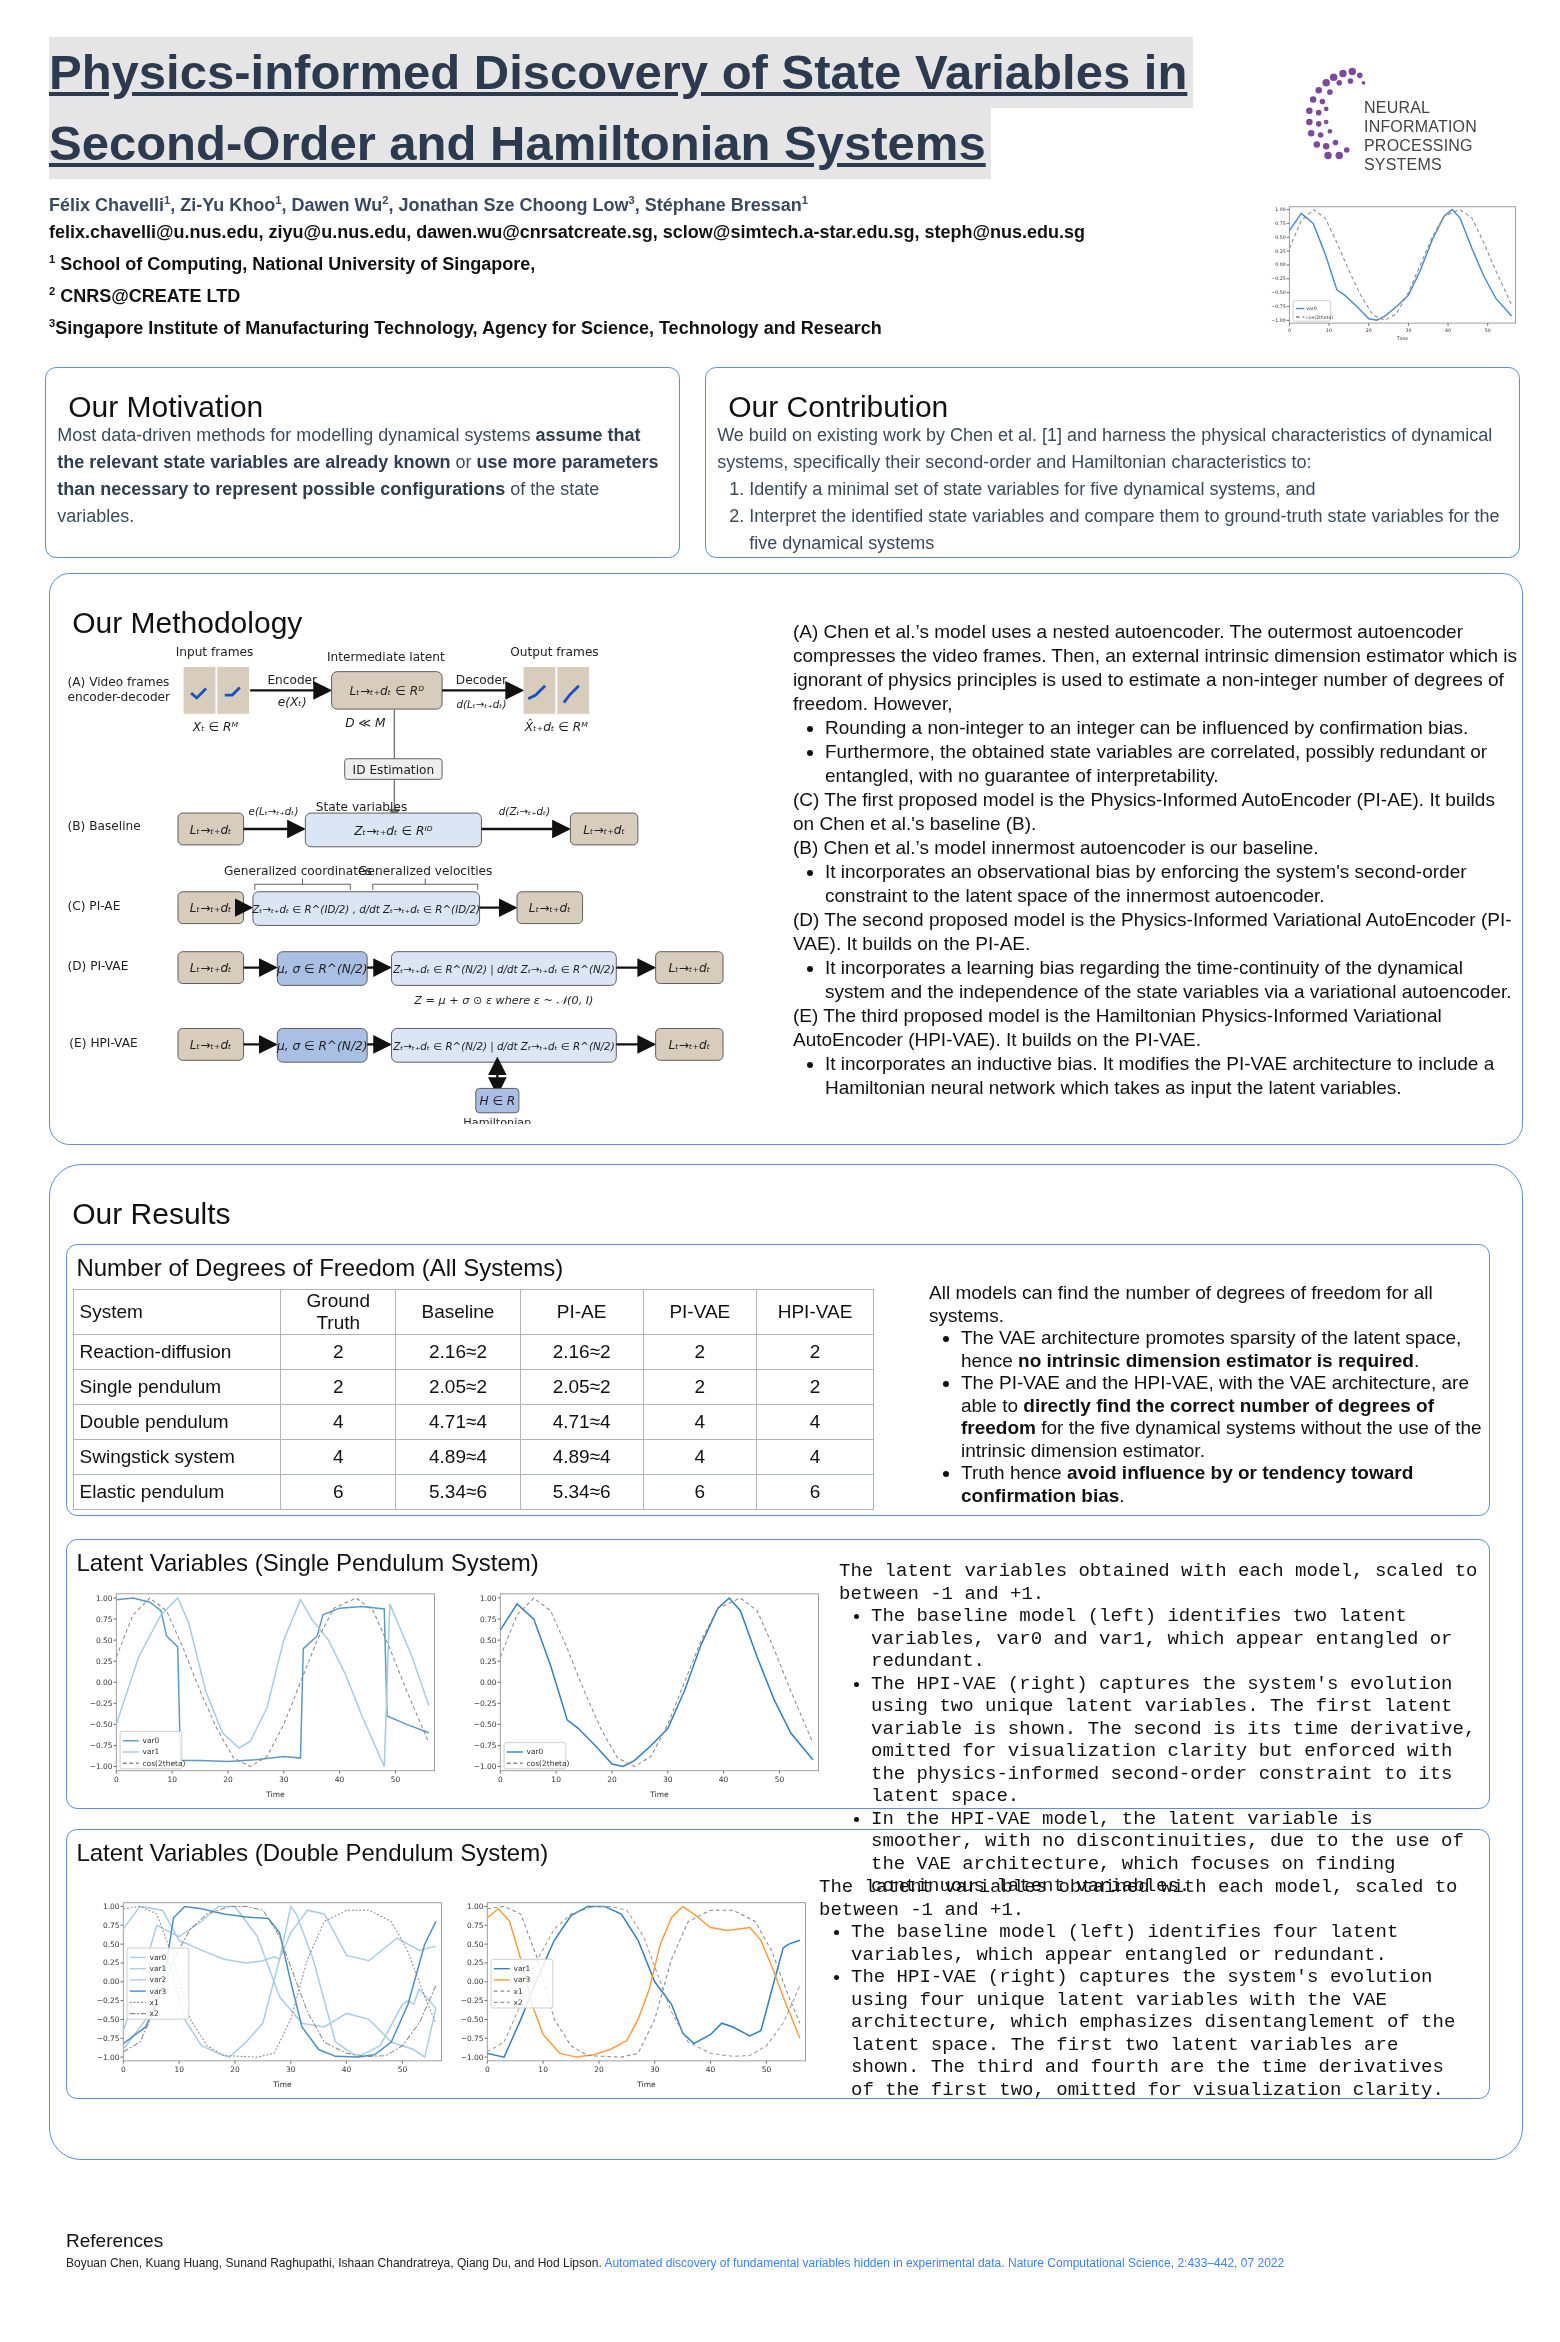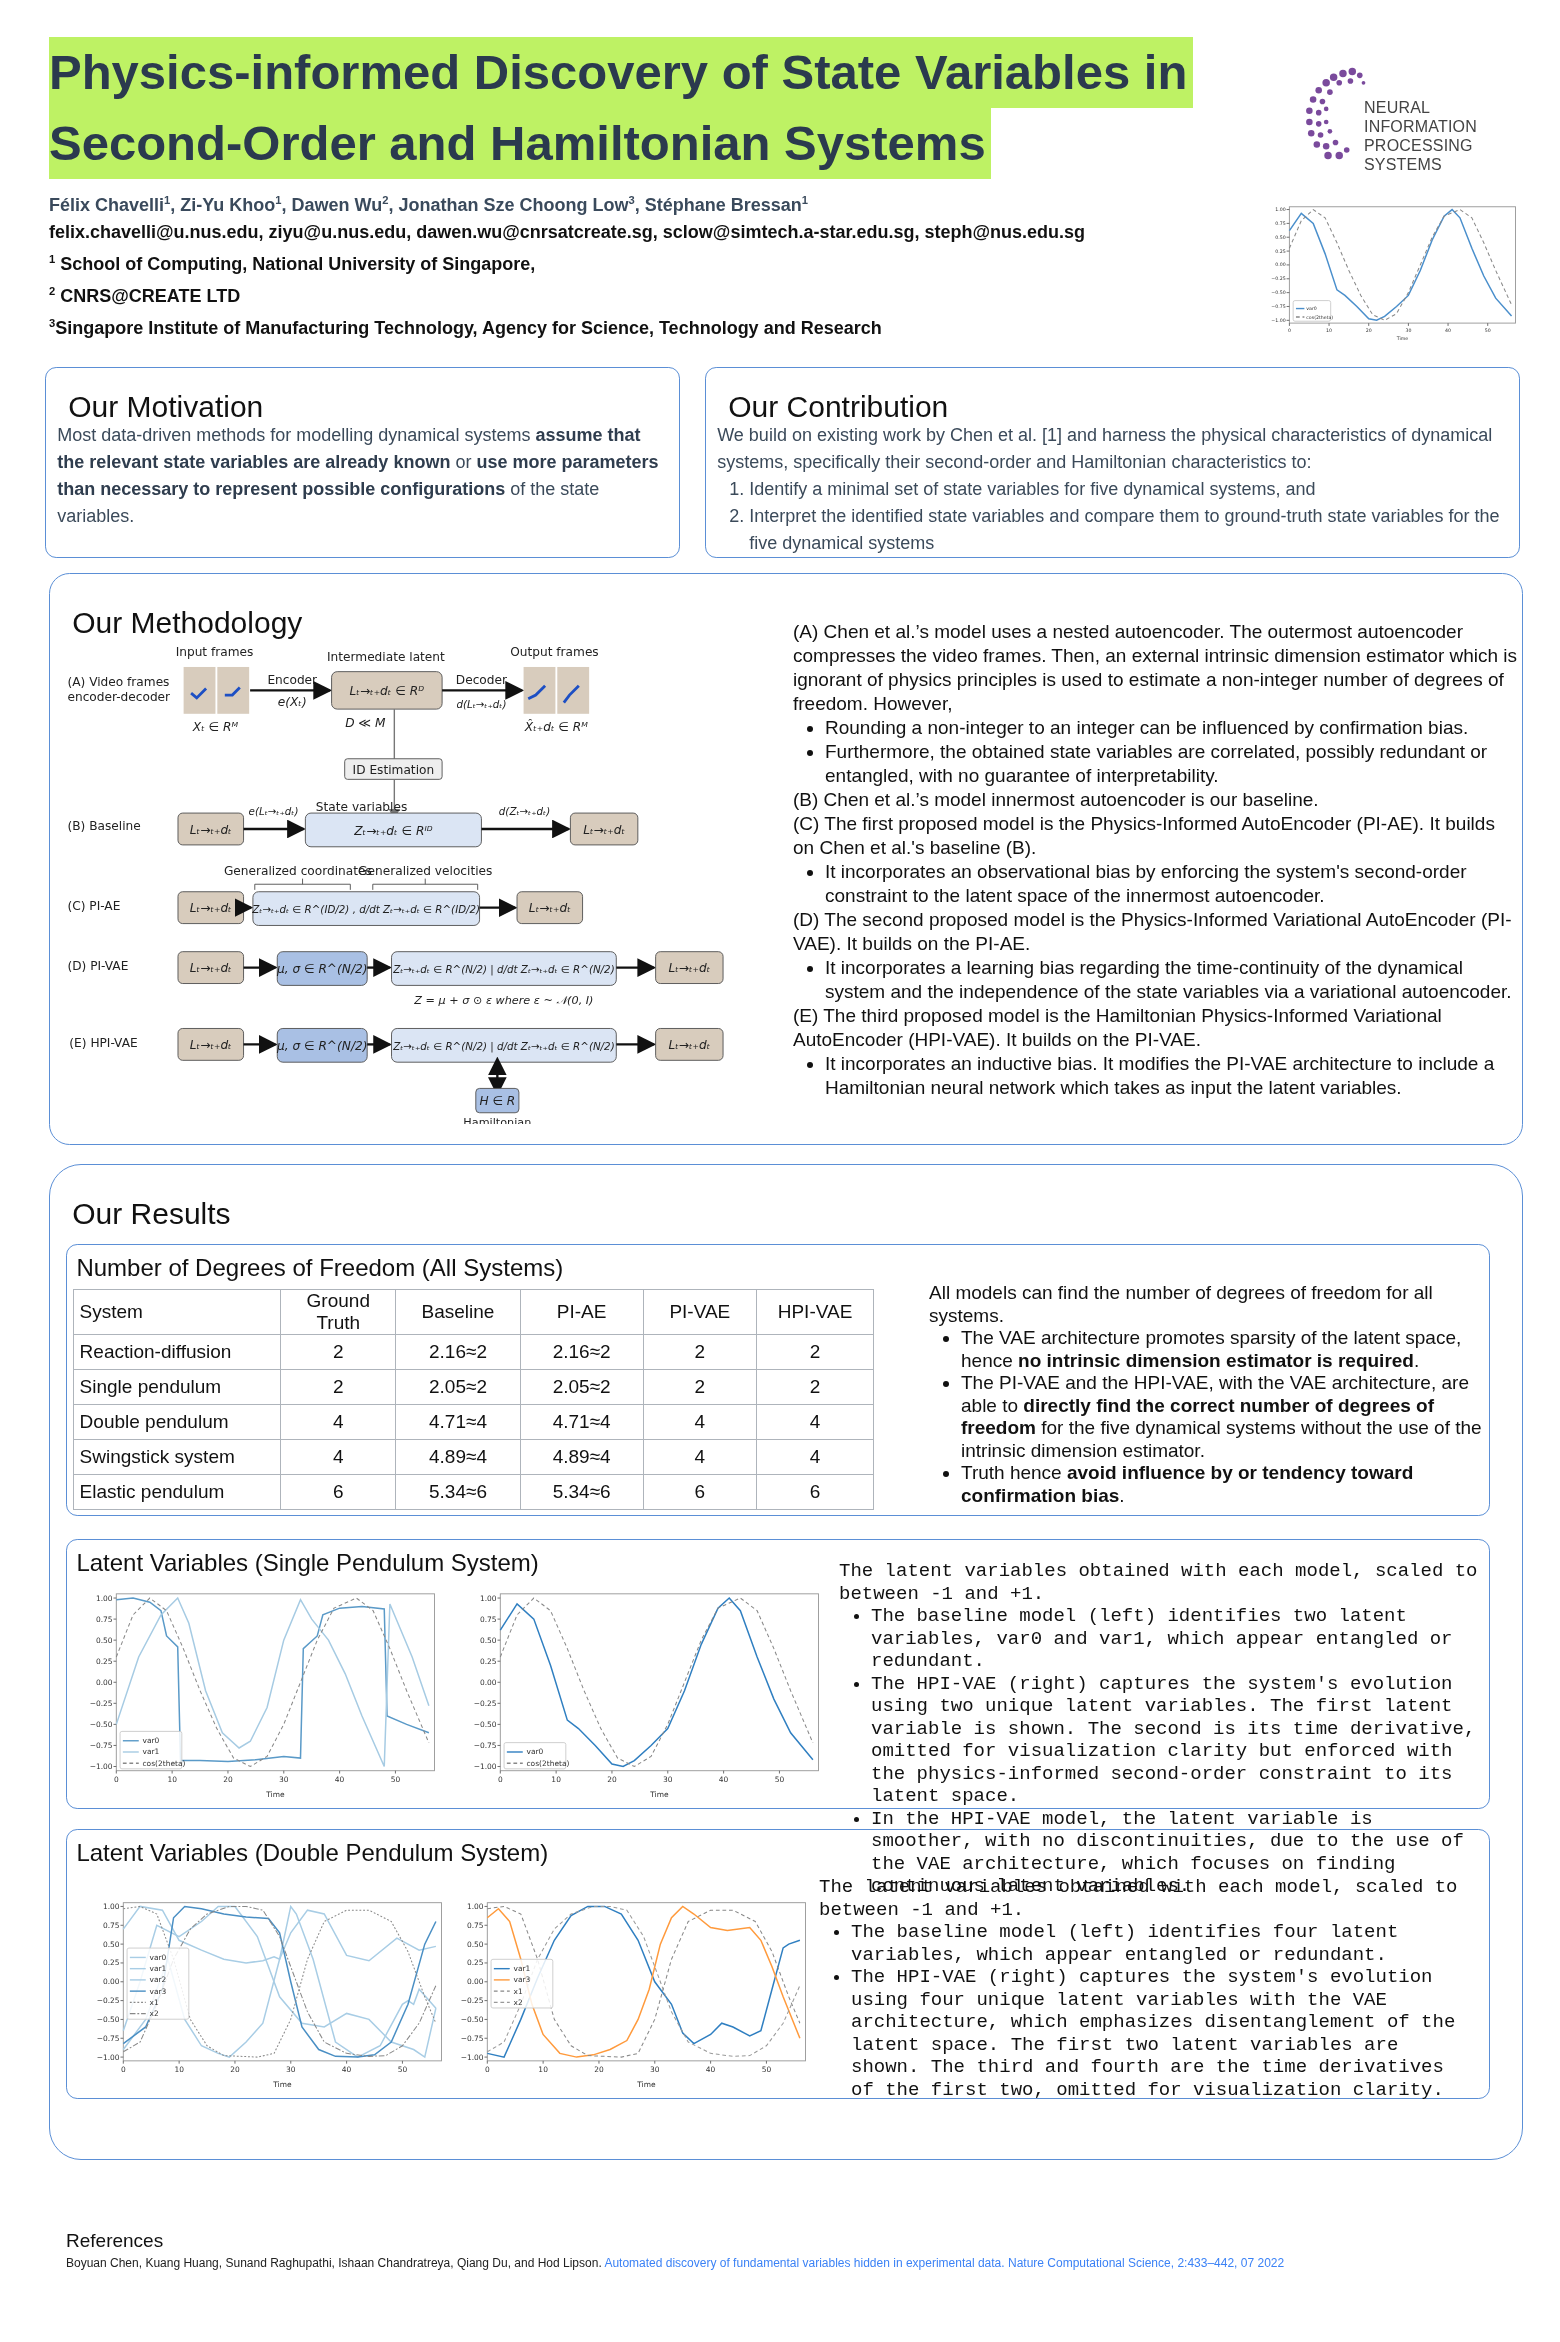--- a/index.html
+++ b/index.html
@@ -1,20 +1,20 @@
 <!DOCTYPE html>
 <html style="font-size:15px"><head>
 <meta charset="utf-8">
 <style>
   html, body { margin:0; padding:0; background:#ffffff; }
   body { width:1561px; height:2342px; position:relative; overflow:hidden;
          font-family:"Liberation Sans", sans-serif; color:#111; }
   .abs { position:absolute; }
   .title { left:49px; top:37px; font-size:49px; font-weight:bold; color:#2b3a4e; line-height:71px; }
-  .title span { display:block; background:#bef264; width:max-content; padding-right:5.6px; }
+  .title span { display:block; background:#e5e5e5; width:max-content; padding-right:5.6px;text-decoration:underline; }
   .authors { left:49px; top:187px; font-size:18px; line-height:27px; font-weight:bold; }
   .authors .names { color:#3a4a5c; }
   sup { font-size:11.2px; }
   .box { border:1.4px solid #5b8fd6; border-radius:11.2px; }
   .box h2 { font-weight:normal; font-size:30px; margin:11px; color:#111; }
   .motivation { left:45px; top:367px; width:633px; height:189px; }
   .contribution { left:705px; top:367px; width:813px; height:189px; }
   .motivation h2, .contribution h2 { position:absolute; left:11.2px; top:11.2px; }
   .motivation p { position:absolute; left:11.2px; top:54px; margin:0; font-size:18px; line-height:27px; color:#3b4a5a; width:609px; }
   .motivation b { color:#2f3d4e; }
@@ -270,22 +270,22 @@
     <text x="469" y="522" text-anchor="middle" font-size="12">Hamiltonian</text>
   </g>
 </svg>
 
 <div class="abs meth-text">
   <p>(A) Chen et al.’s model uses a nested autoencoder. The outermost autoencoder compresses the video frames. Then, an external intrinsic dimension estimator which is ignorant of physics principles is used to estimate a non-integer number of degrees of freedom. However,</p>
   <ul>
       <li>Rounding a non-integer to an integer can be influenced by confirmation bias.</li>
       <li>Furthermore, the obtained state variables are correlated, possibly redundant or entangled, with no guarantee of interpretability.</li>
     </ul>
+  <p>(C) The first proposed model is the Physics-Informed AutoEncoder (PI-AE). It builds on Chen et al.'s baseline (B).</p>
   <p>(B) Chen et al.’s model innermost autoencoder is our baseline.</p>
-  <p>(C) The first proposed model is the Physics-Informed AutoEncoder (PI-AE). It builds on Chen et al.'s baseline (B).</p>
   <ul>
       <li>It incorporates an observational bias by enforcing the system's second-order constraint to the latent space of the innermost autoencoder.</li>
     </ul>
   <p>(D) The second proposed model is the Physics-Informed Variational AutoEncoder (PI-VAE). It builds on the PI-AE.</p>
   <ul>
       <li>It incorporates a learning bias regarding the time-continuity of the dynamical system and the independence of the state variables via a variational autoencoder.</li>
     </ul>
   <p>(E) The third proposed model is the Hamiltonian Physics-Informed Variational AutoEncoder (HPI-VAE). It builds on the PI-VAE.</p>
   <ul>
       <li>It incorporates an inductive bias. It modifies the PI-VAE architecture to include a Hamiltonian neural network which takes as input the latent variables.</li>

